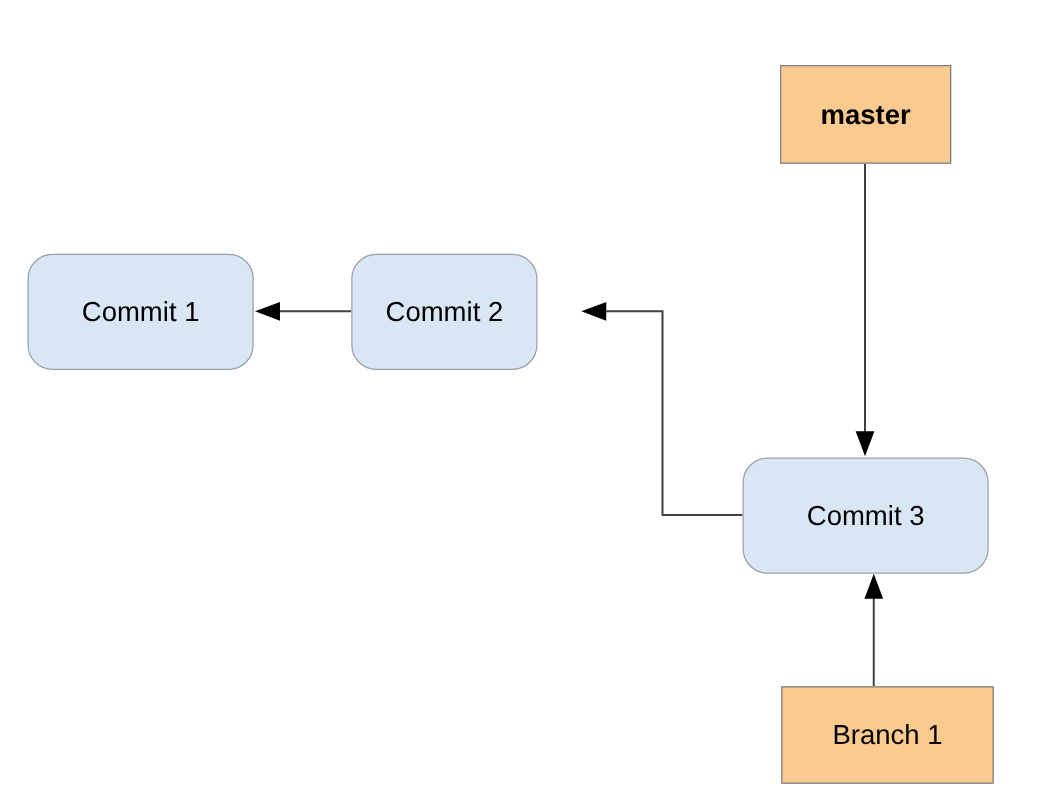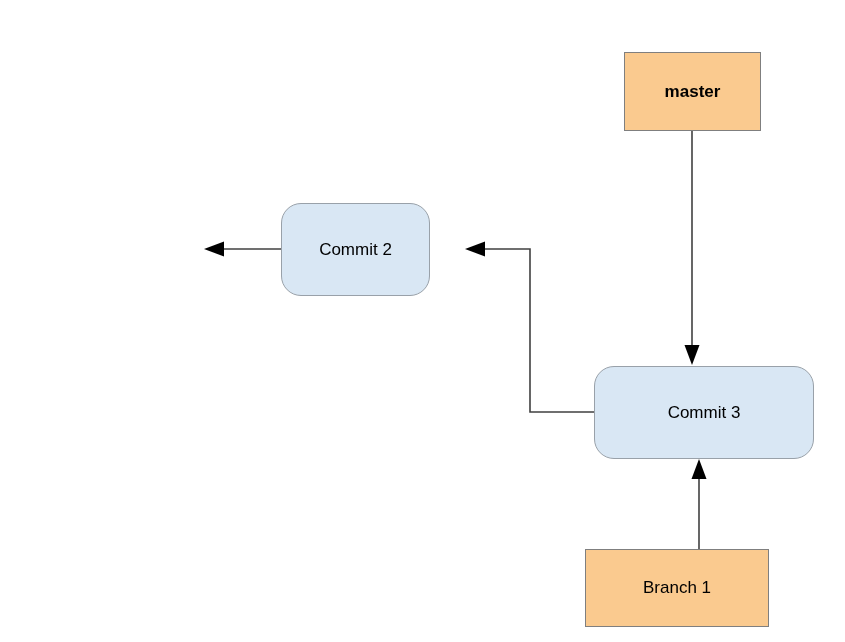--- a/index.html
+++ b/index.html
@@ -14,38 +14,38 @@
     background: #ffffff;
     font-family: "Liberation Sans", sans-serif;
     overflow: hidden;
   }
   .node {
     position: absolute;
     box-sizing: border-box;
     display: flex;
     align-items: center;
     justify-content: center;
-    font-size: 17px;
+    font-size: 22px;
     color: #000000;
     text-align: center;
   }
   .branch-node {
     background: #faca8f;
     border: 1.5px solid #7f7f7f;
   }
   .commit-node {
     background: #d9e7f4;
     border: 1.5px solid #99a1a9;
     border-radius: 20px;
   }
   #node-master   { left: 624px; top: 52px;  width: 137px; height: 79px; font-weight: bold; }
   #node-commit-1 { left: 22px;  top: 203px; width: 181px; height: 93px; }
   #node-commit-2 { left: 281px; top: 203px; width: 149px; height: 93px; }
-  #node-commit-3 { left: 594px; top: 366px; width: 220px; height: 93px; }
-  #node-branch-1 { left: 585px; top: 549px; width: 184px; height: 78px; }
+  #node-commit-3 { left: 594px; top: 366px; width: 197px; height: 93px; }
+  #node-branch-1 { left: 625px; top: 549px; width: 170px; height: 78px; }
   .edges-layer {
     position: absolute;
     left: 0;
     top: 0;
     width: 845px;
     height: 642px;
     pointer-events: none;
   }
   .edge-line {
     stroke: #404040;
@@ -82,20 +82,23 @@
     <g>
       <line class="edge-line" x1="699" y1="549" x2="699" y2="477"></line>
       <polygon class="arrow-head" points="699,459 691.5,479 706.5,479"></polygon>
     </g>
   </svg>
 
   <div class="node branch-node" id="node-master">
     <span>master</span>
   </div>
 
+  <div class="node commit-node" id="node-commit-1">
+    <span>Commit 1</span>
+  </div>
 
   <div class="node commit-node" id="node-commit-2">
     <span>Commit 2</span>
   </div>
 
   <div class="node commit-node" id="node-commit-3">
     <span>Commit 3</span>
   </div>
 
   <div class="node branch-node" id="node-branch-1">

